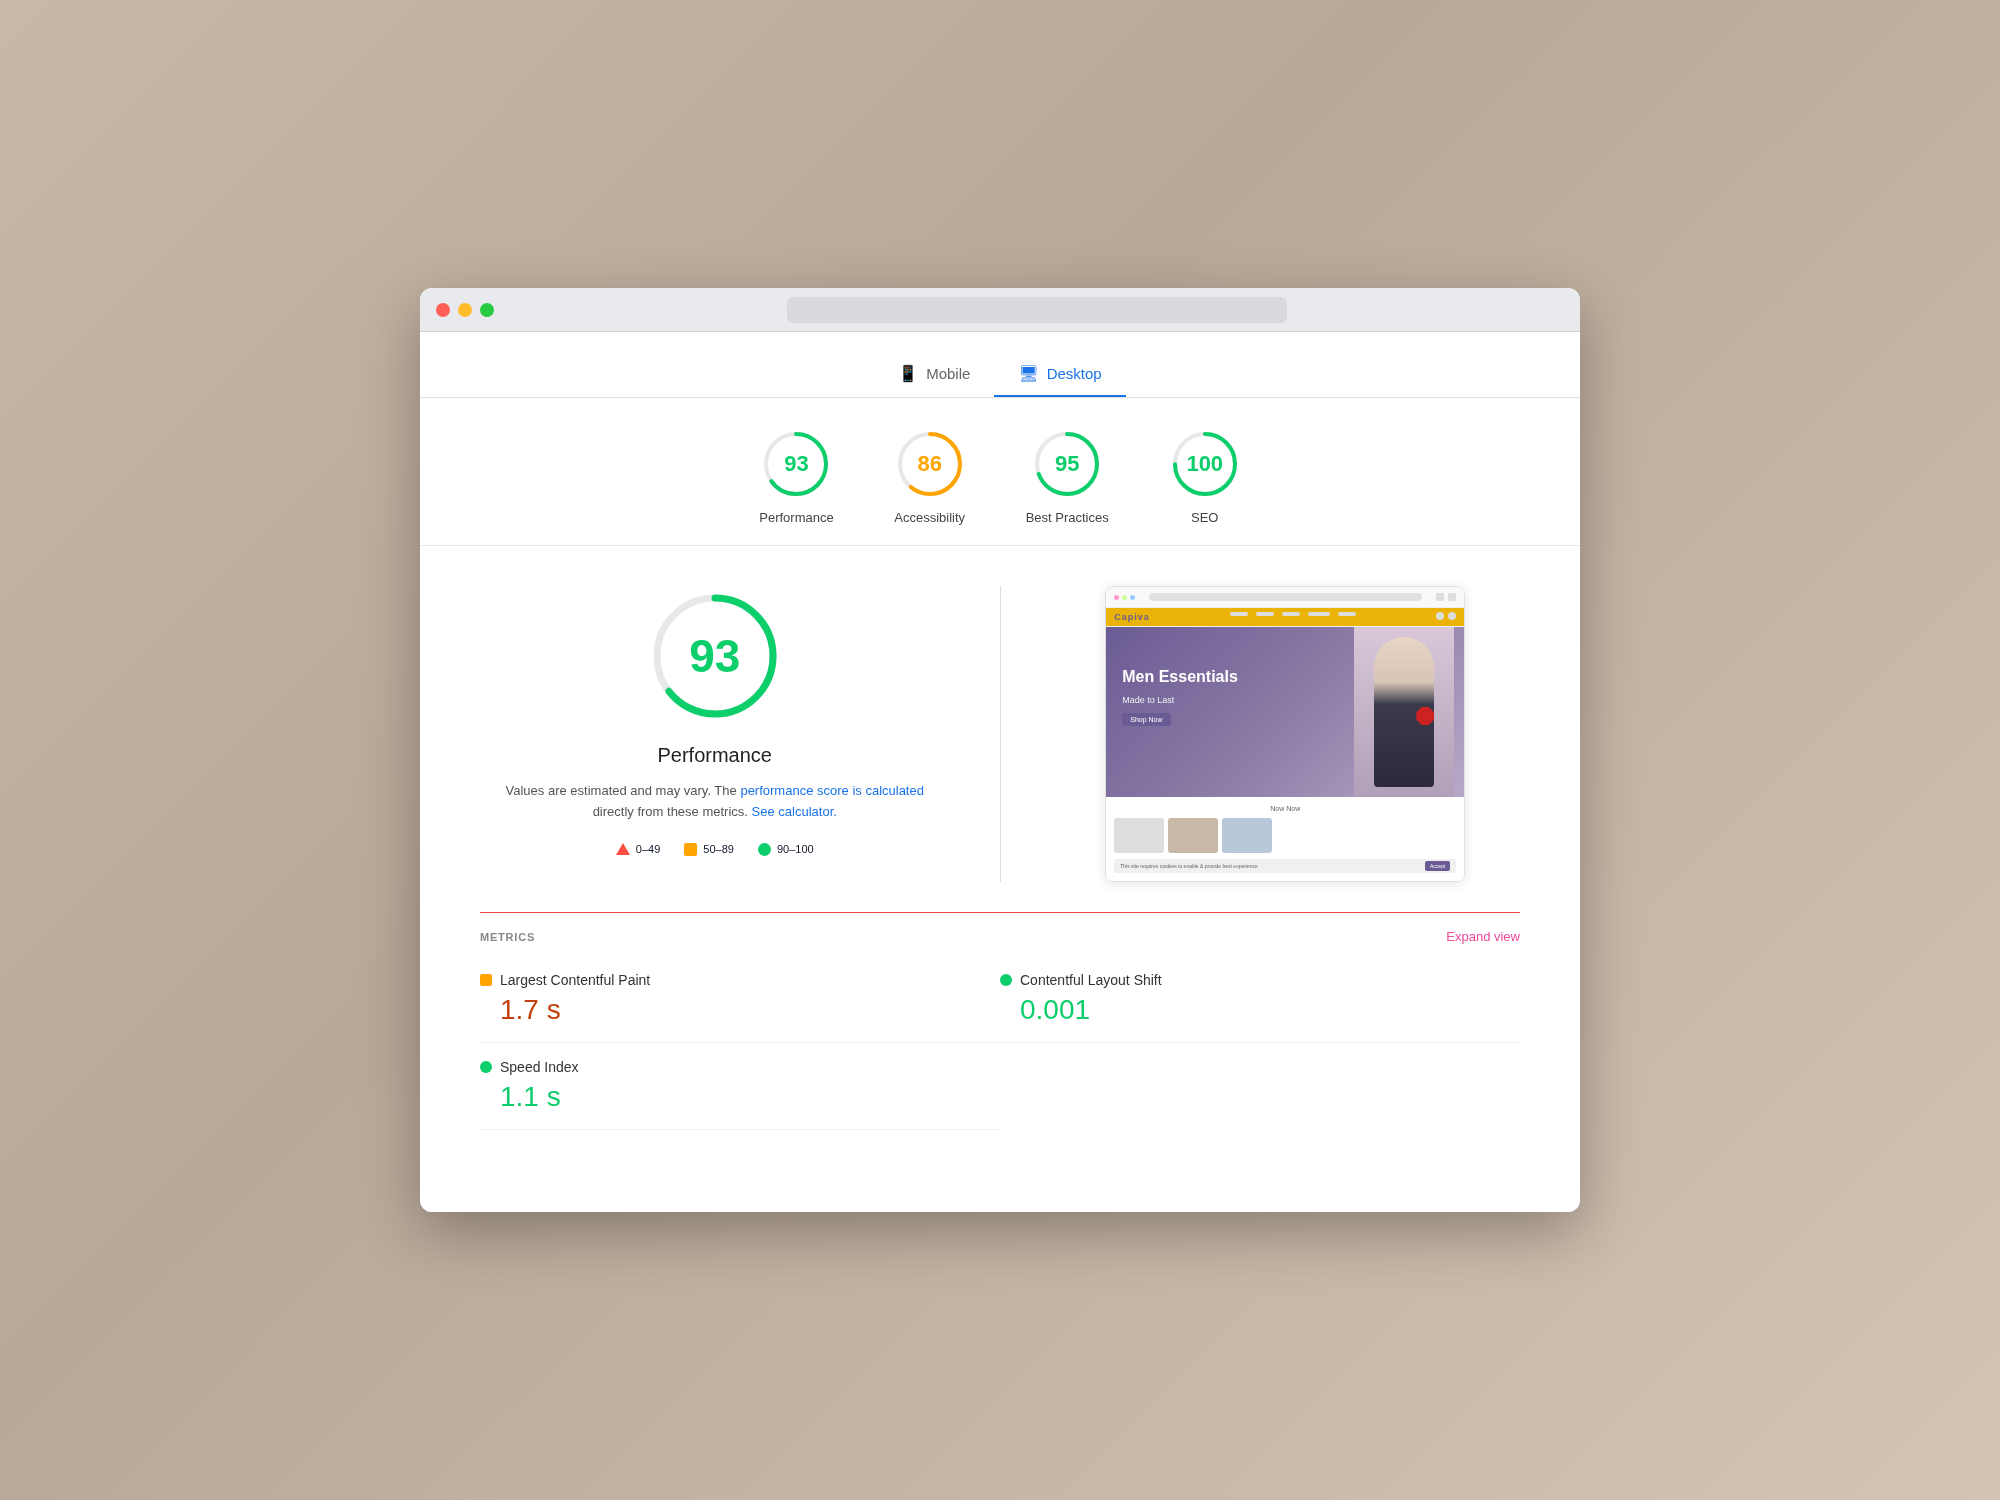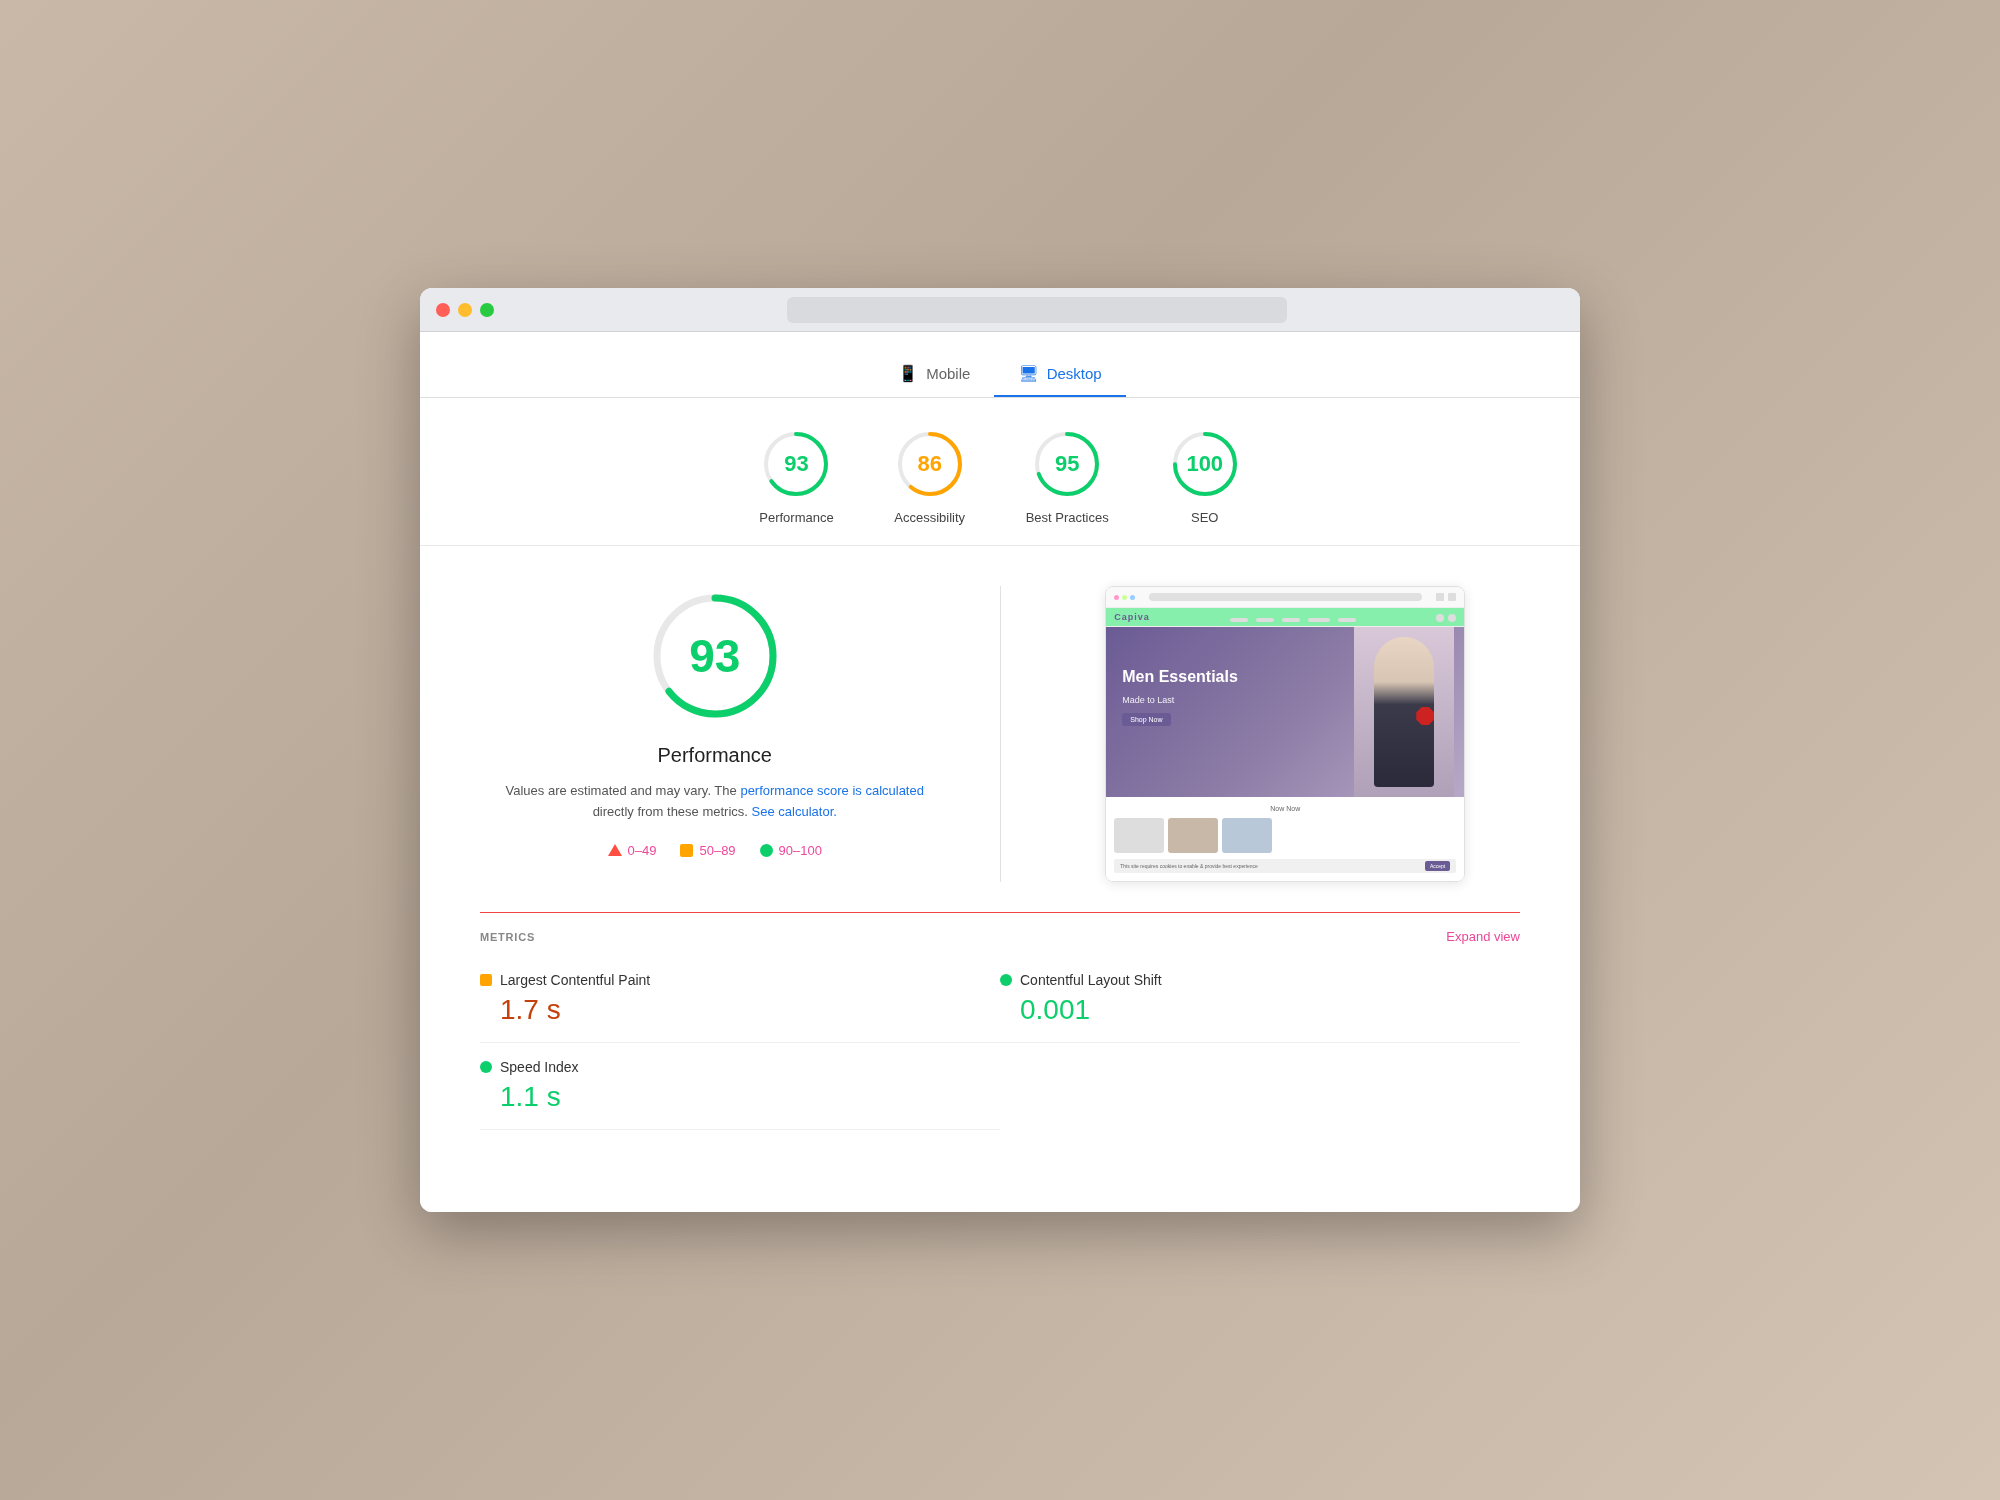--- a/index.html
+++ b/index.html
@@ -178,22 +178,22 @@
     .legend {
       display: flex;
       gap: 24px;
       margin-top: 20px;
       justify-content: center;
     }
     .legend-item {
       display: flex;
       align-items: center;
       gap: 6px;
-      font-size: 13px;
-      color: #ec4899;
+      font-size: 11px;
+      color: #0f172a;
     }
     .legend-icon-triangle {
       width: 0;
       height: 0;
       border-left: 7px solid transparent;
       border-right: 7px solid transparent;
       border-bottom: 12px solid #ff4e42;
     }
     .legend-icon-square {
       width: 13px;
@@ -501,21 +501,21 @@
                 <div style="width:5px;height:5px;background:#cf9;border-radius:50%;"></div>
                 <div style="width:5px;height:5px;background:#9cf;border-radius:50%;"></div>
               </div>
               <div style="flex:1;height:8px;background:#e0e0e0;border-radius:4px;margin:0 8px;"></div>
               <div style="display:flex;gap:4px;">
                 <div style="width:8px;height:8px;background:#ddd;border-radius:1px;"></div>
                 <div style="width:8px;height:8px;background:#ddd;border-radius:1px;"></div>
               </div>
             </div>
 
-            <div style="background:#86efac;padding:4px 8px;display:flex;align-items:flex-end;gap:6px;border-bottom:1px solid #eee;">
+            <div style="background:#eab308;padding:4px 8px;display:flex;align-items:flex-start;gap:6px;border-bottom:1px solid #eee;">
               <div style="font-size:9px;color:#6b5b95;font-weight:700;letter-spacing:1px;">Capiva</div>
               <div style="flex:1;display:flex;gap:8px;justify-content:center;">
                 <div style="width:18px;height:4px;background:#ddd;border-radius:2px;"></div>
                 <div style="width:18px;height:4px;background:#ddd;border-radius:2px;"></div>
                 <div style="width:18px;height:4px;background:#ddd;border-radius:2px;"></div>
                 <div style="width:22px;height:4px;background:#ddd;border-radius:2px;"></div>
                 <div style="width:18px;height:4px;background:#ddd;border-radius:2px;"></div>
               </div>
               <div style="display:flex;gap:4px;">
                 <div style="width:8px;height:8px;background:#ddd;border-radius:50%;"></div>

